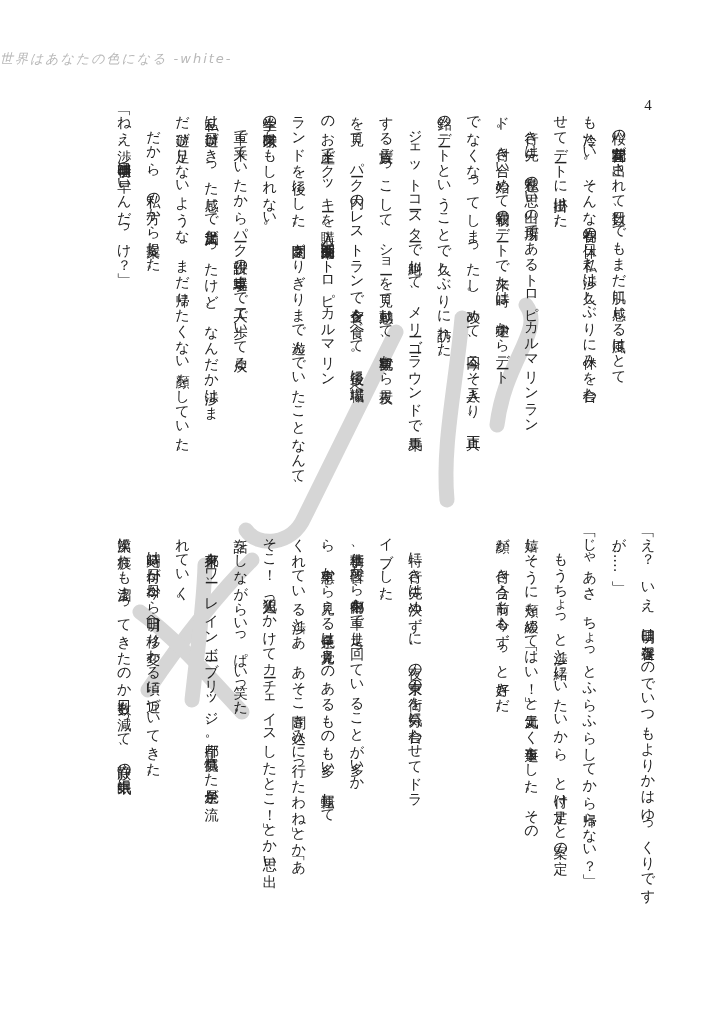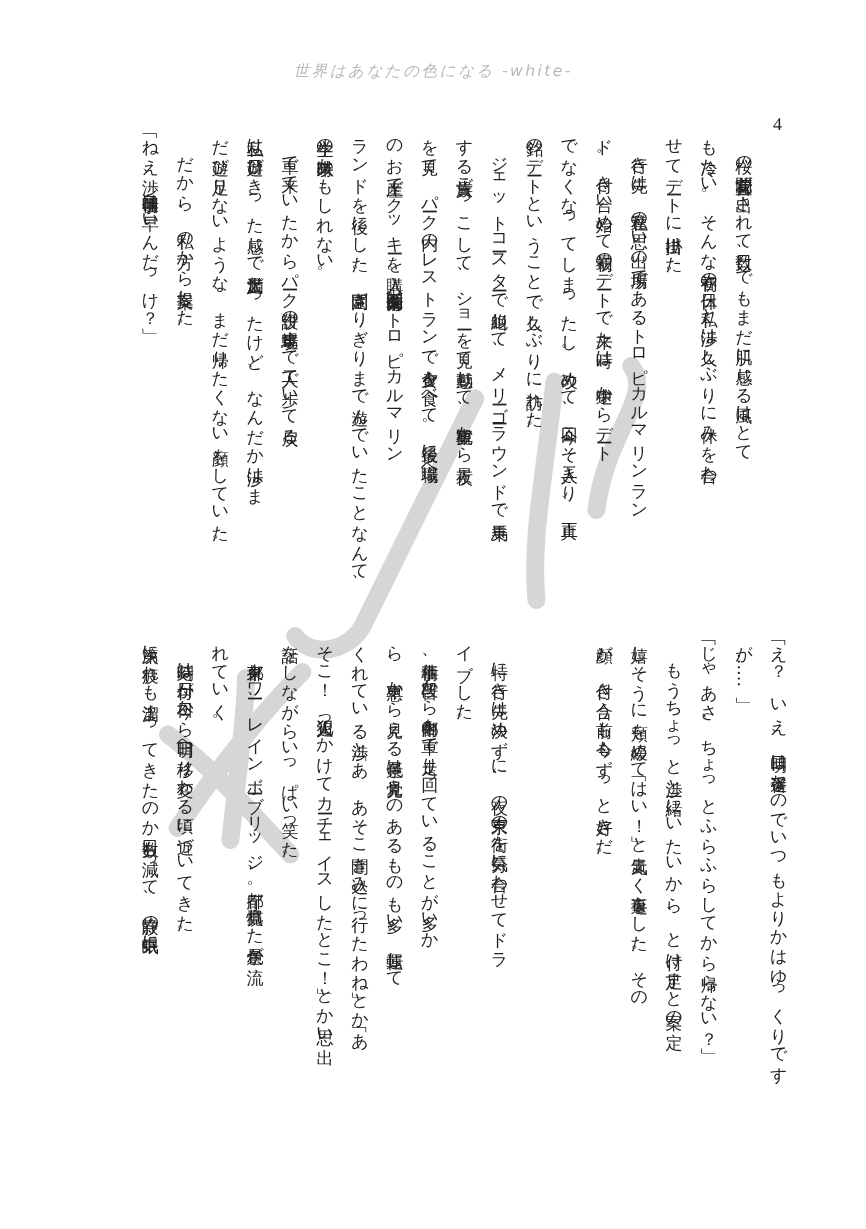--- a/index.html
+++ b/index.html
@@ -13,21 +13,20 @@
       position: relative;
       overflow: hidden;
       font-family: "DejaVu Serif", "Liberation Serif", serif;
       color: #222222;
     }
     .page-header {
       position: absolute;
       top: 50px;
       left: 0;
       width: 722px;
-      text-align: center;
       font-family: "DejaVu Sans", "Liberation Sans", sans-serif;
       font-size: 13px;
       letter-spacing: 2px;
       color: #b8b8b8;
       font-style: italic;
     }
     .watermark {
       position: absolute;
       left: 0;
       top: 0;

